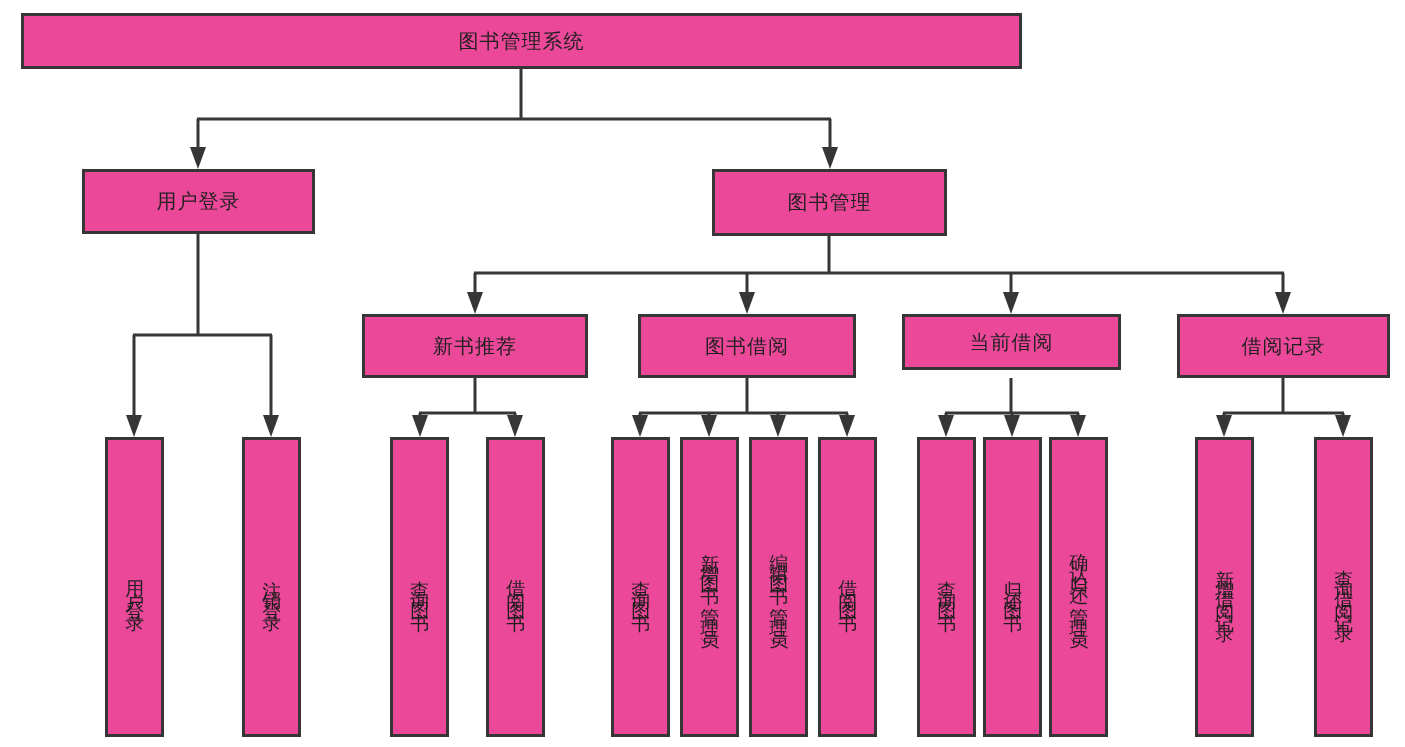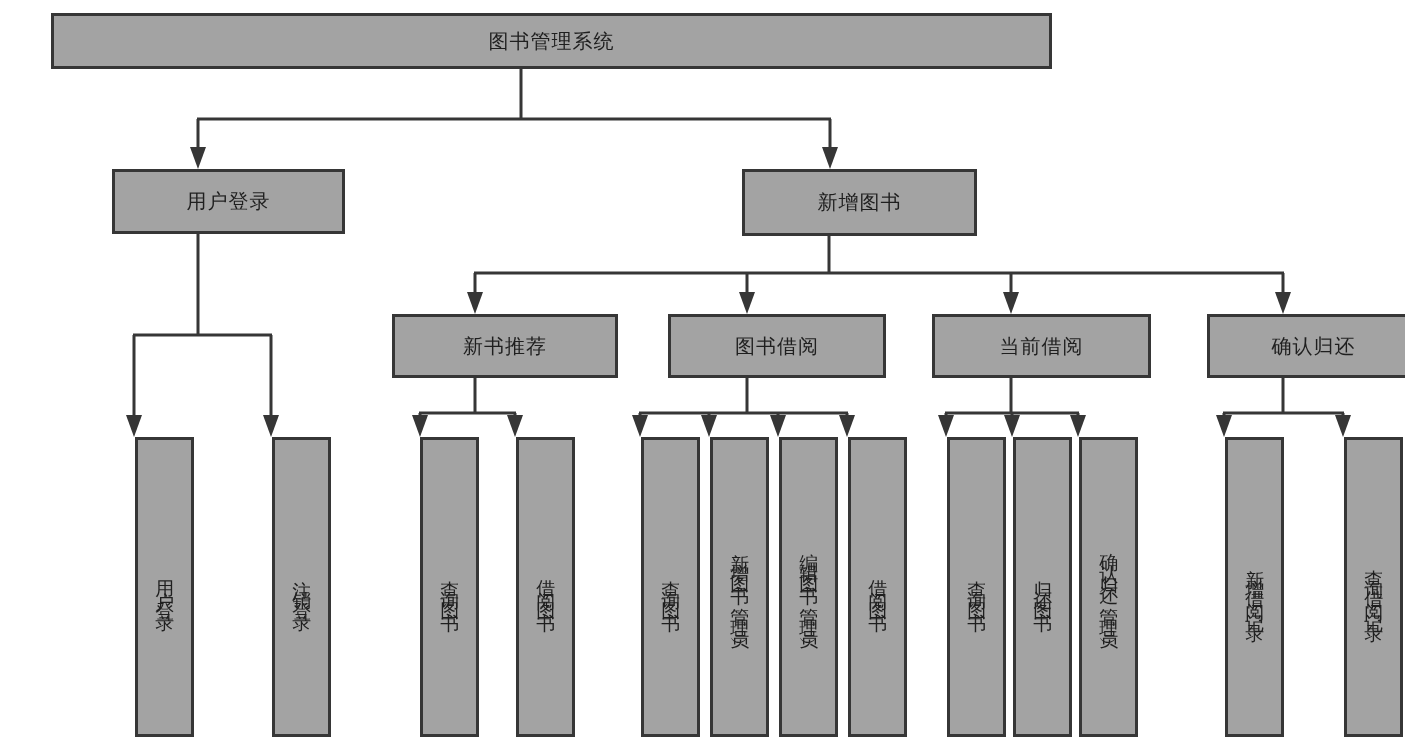--- a/index.html
+++ b/index.html
@@ -11,23 +11,23 @@
     color:#1f1f1f;
     overflow:hidden;
   }
   .connectors{
     position:absolute;left:0;top:0;width:1405px;height:747px;
     pointer-events:none;
   }
   .box{
     position:absolute;
     box-sizing:border-box;
-    background:#a3a3a3;
+    background:#ec4899;
     border:3px solid #363636;
-    display:flex;align-items:center;justify-content:center;margin-left:30px;
+    display:flex;align-items:center;justify-content:center;
   }
   .hbox span{
     font-size:20px;
     letter-spacing:1px;
     white-space:nowrap;
   }
   .vbox{width:59px;height:300px;}
   .vbox span{
     writing-mode:vertical-rl;
     text-orientation:mixed;
@@ -92,34 +92,34 @@
   </svg>
 
   <div class="box hbox" style="left:21px;top:13px;width:1001px;height:56px;">
     <span>图书管理系统</span>
   </div>
 
   <div class="box hbox" style="left:82px;top:169px;width:233px;height:65px;">
     <span>用户登录</span>
   </div>
   <div class="box hbox" style="left:712px;top:169px;width:235px;height:67px;">
-    <span>新增图书</span>
+    <span>图书管理</span>
   </div>
 
   <div class="box hbox" style="left:638px;top:314px;width:218px;height:64px;">
     <span>图书借阅</span>
   </div>
   <div class="box hbox" style="left:362px;top:314px;width:226px;height:64px;">
     <span>新书推荐</span>
   </div>
-  <div class="box hbox" style="left:902px;top:314px;width:219px;height:64px;text-align:right;">
+  <div class="box hbox" style="left:902px;top:314px;width:219px;height:56px;text-align:right;">
     <span>当前借阅</span>
   </div>
   <div class="box hbox" style="left:1177px;top:314px;width:213px;height:64px;">
-    <span>确认归还</span>
+    <span>借阅记录</span>
   </div>
 
   <div class="box vbox" style="left:105px;top:437px;">
     <span>用户登录</span>
   </div>
   <div class="box vbox" style="left:242px;top:437px;">
     <span>注销登录</span>
   </div>
 
   <div class="box vbox" style="left:390px;top:437px;">

